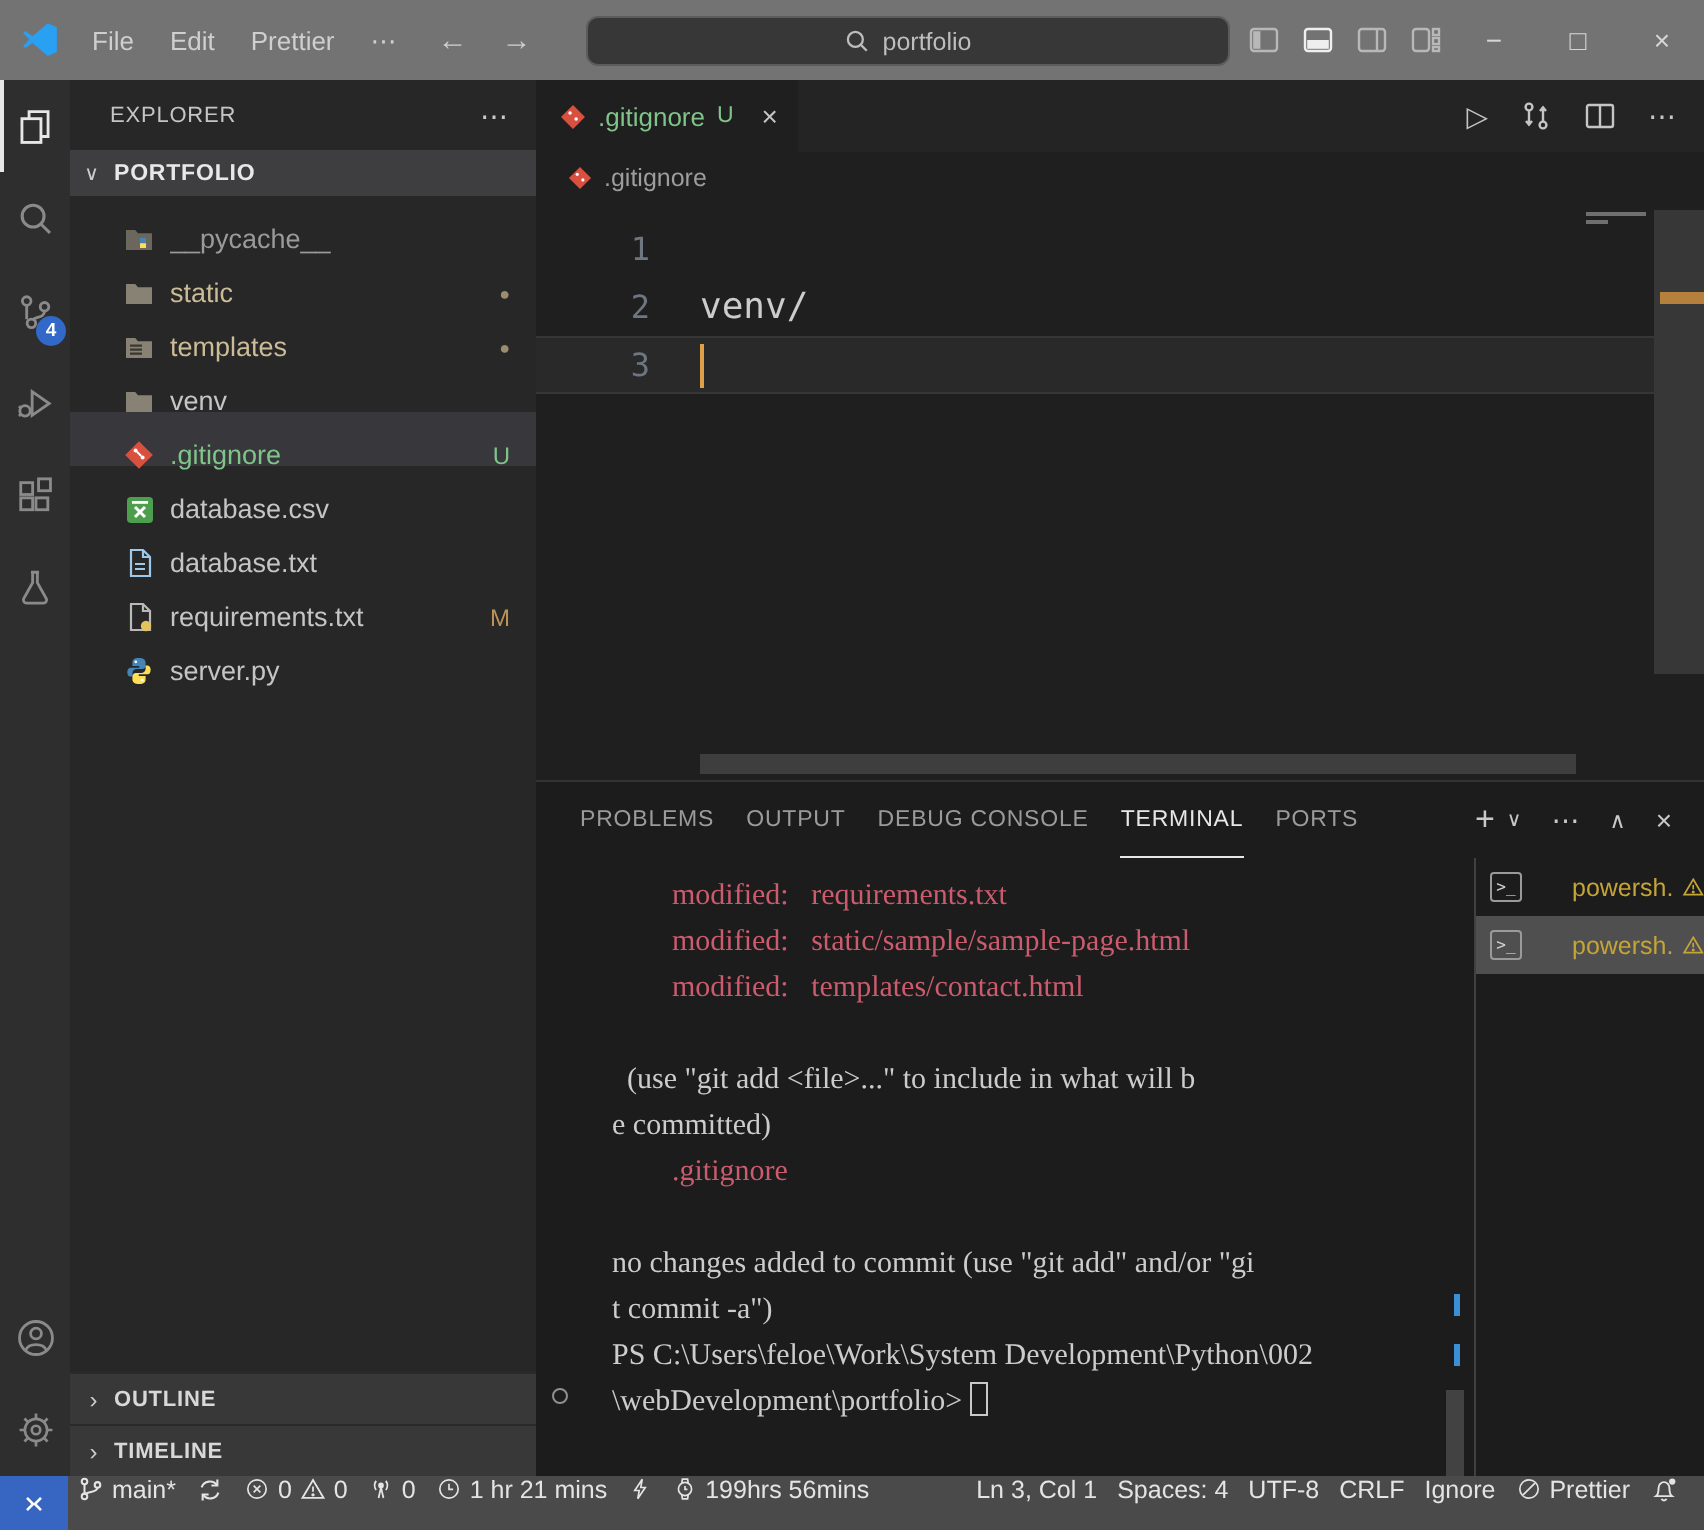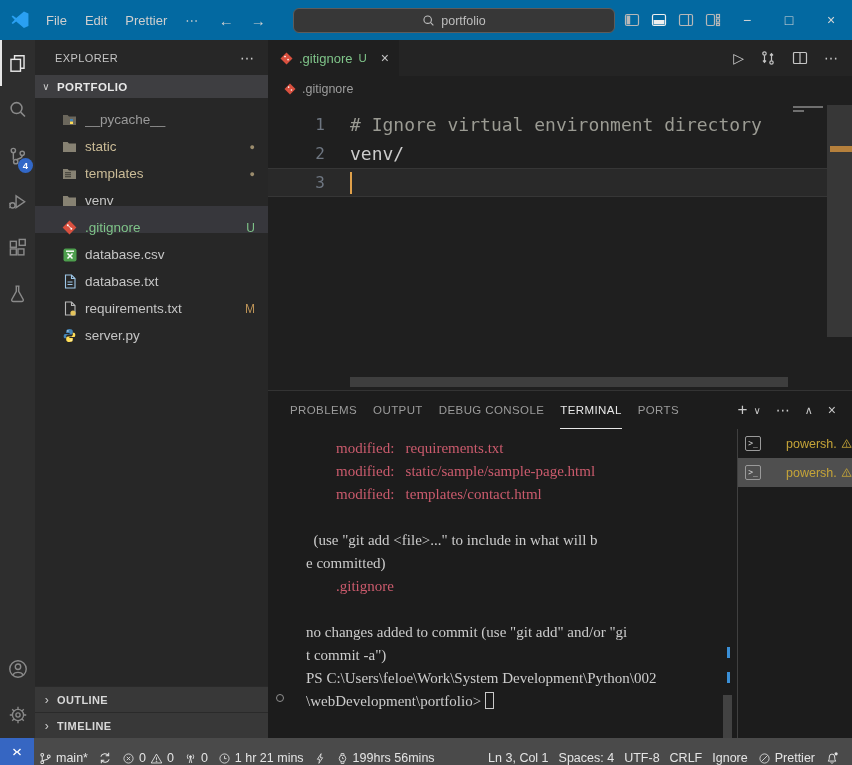--- a/index.html
+++ b/index.html
@@ -2,21 +2,21 @@
 <html style="--badge-blue: #3268c8; --remote-blue: #3666c2; --git-green: #7fc489; --mod-gold: #bd9458; --mod-gold-text: #cbbc97; --dot-gold: #9b8c6d; --term-red: #cb5b6d; --warn-yellow: #c5a438; --cursor-orange: #dfa04a;"><head>
 <meta charset="utf-8">
 <style>
   * { box-sizing: border-box; margin: 0; padding: 0; }
   html,body { width:852px; height:765px; overflow:hidden; background:#1f1f1f;
               font-family:"Liberation Sans", sans-serif; }
   .window { width:852px; height:765px; display:flex; flex-direction:column;
             color:#cccccc; font-size:13px; user-select:none; }
 
   
-  .titlebar { height:40px; background:#0369a1; display:flex; align-items:center;
+  .titlebar { height:40px; background:#737373; display:flex; align-items:center;
               position:relative; flex:0 0 auto; }
   .logo { width:18px; height:18px; margin:0 8px 0 11px; flex:0 0 auto; }
   .menu { padding:0 9px; height:26px; display:flex; align-items:center; border-radius:5px;
           color:#cfcfcf; font-size:13px; }
   .navarrow { width:26px; height:26px; display:flex; align-items:center; justify-content:center;
               font-size:15px; color:#cfcfcf; margin-left:6px; }
   .searchbox { position:absolute; left:293px; top:8px; width:322px; height:25px;
                background:#373737; border:1px solid #5c5c5c; border-radius:6px;
                display:flex; align-items:center; justify-content:center; gap:6px;
                color:#bdbdbd; font-size:12.5px; }
@@ -116,21 +116,21 @@
   .termicon { width:16px; height:15px; border:1px solid #9a9a9a; border-radius:2px; color:#cfcfcf;
               font-size:8px; display:flex; align-items:center; justify-content:center;
               font-family:"DejaVu Sans Mono", monospace; flex:0 0 auto; }
   .trow .tlabel { white-space:nowrap; overflow:hidden;margin-left:20px; }
 
   
   .statusbar { height:27px; background:#4a4a4a; display:flex; align-items:center; flex:0 0 auto;
                font-size:12.5px; color:#e4e4e4; white-space:nowrap; overflow:hidden; }
   .remote { width:34px; height:100%; background:var(--remote-blue); display:flex;
             align-items:center; justify-content:center; flex:0 0 auto; }
-  .sitem { display:flex; align-items:flex-end; gap:4px; padding:0 5px; height:100%; }
+  .sitem { display:flex; align-items:flex-start; gap:4px; padding:0 5px; height:100%; }
   .sitem svg { stroke:#e4e4e4; flex:0 0 auto; }
   .sb-right { margin-left:auto; display:flex; align-items:center; height:100%; padding-right:8px; }
 </style>
 </head>
 <body>
 
 <div class="window">
 
   <div class="titlebar">
     <svg class="logo" viewBox="0 0 16 16">
@@ -407,21 +407,20 @@
             <circle cx="5.8" cy="5.2" r="1" fill="#fff"></circle>
             <circle cx="9.3" cy="8.7" r="1" fill="#fff"></circle>
           </svg>
         <span>.gitignore</span>
       </div>
 
       <div class="code">
         <div style="height:8px"></div>
         <div class="cline">
           <span class="lnum">1</span>
-          <span class="ltext comment"># Ignore virtual environment directory</span>
         </div>
         <div class="cline">
           <span class="lnum">2</span>
           <span class="ltext">venv/</span>
         </div>
         <div class="cline current">
           <span class="lnum">3</span>
           <span class="cursor"></span>
           <span class="ltext" style="padding-left:0"></span>
         </div>

